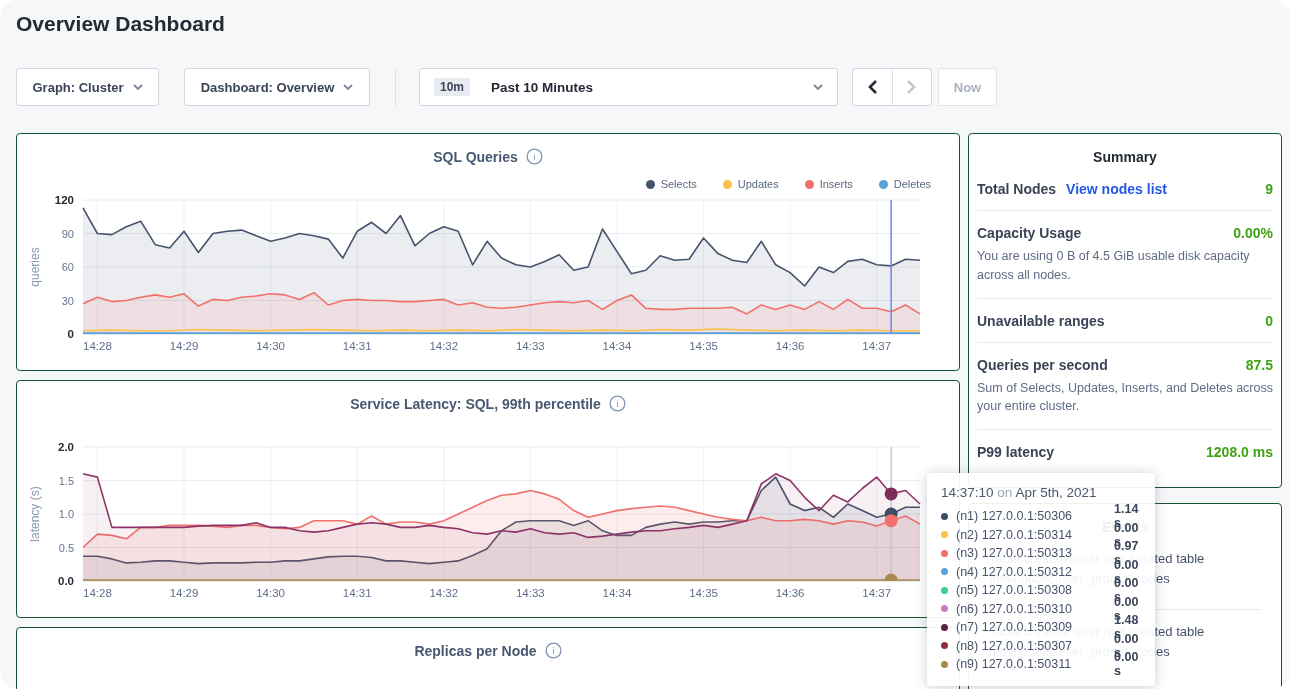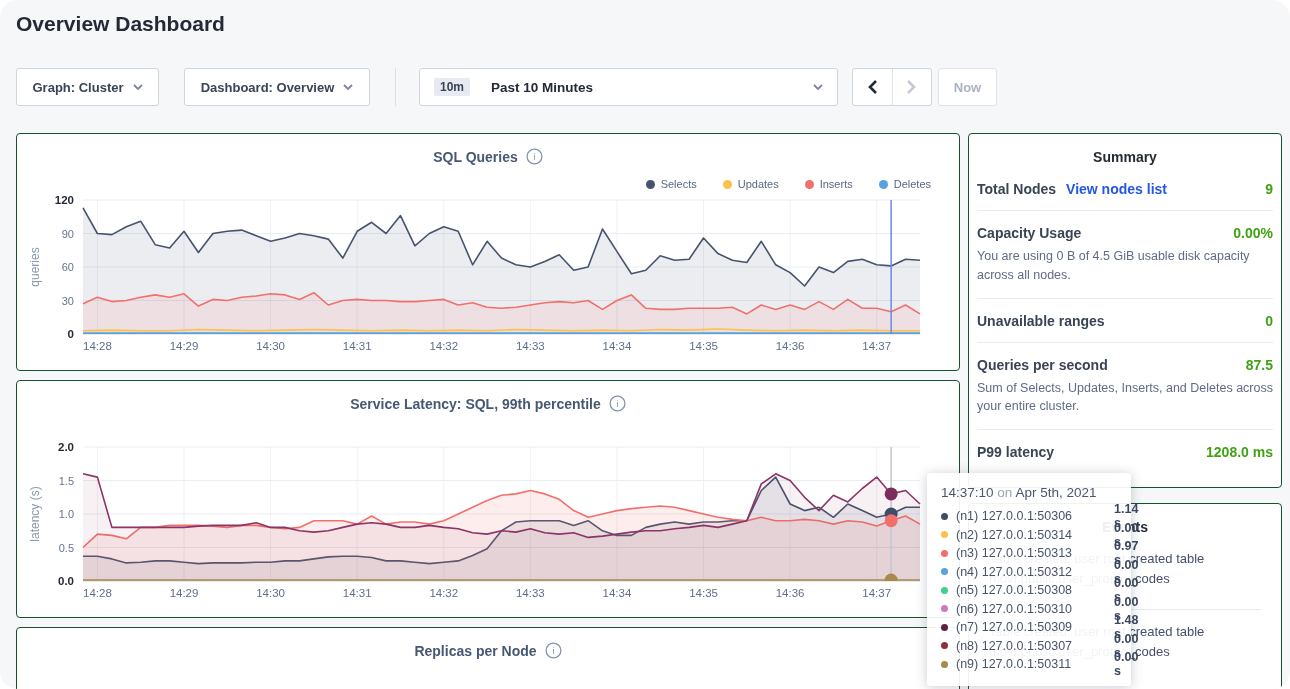--- a/index.html
+++ b/index.html
@@ -48,21 +48,21 @@
   .s-line{display:flex;align-items:baseline;gap:10px;}
   .s-label{font-size:14px;font-weight:700;color:#394455;}
   .s-link{font-size:14px;font-weight:700;text-decoration:none;cursor:pointer;}
   .s-value{margin-left:auto;font-size:14px;font-weight:700;}
   .s-desc{font-size:12.5px;color:#5f6c85;line-height:1.5;margin-top:6px;}
   .events{left:968px;top:503px;width:314px;height:240px;padding:0 20px;}
   .event-item{padding:12px 0 20px;border-bottom:1px solid #e8ecf1;font-size:13px;color:#44506a;line-height:1.55;}
   .event-item:last-child{border-bottom:none;}
 
   
-  .tooltip{position:absolute;left:927px;top:473px;width:204px;z-index:50;background:rgba(255,255,255,0.93);
+  .tooltip{position:absolute;left:927px;top:473px;width:228px;z-index:50;background:rgba(255,255,255,0.93);
            border-radius:4px;box-shadow:0 1px 12px rgba(60,70,90,0.28);padding:12px 14px 12px;box-sizing:border-box;}
   .tt-head{font-size:13.5px;color:#4a576f;margin-bottom:7px;}
   .tt-on{color:#9aa5b8;}
   .tt-row{display:flex;align-items:center;gap:8px;height:18.5px;font-size:12.5px;}
   .tt-dot{width:7px;height:7px;border-radius:50%;flex:none;}
   .tt-name{color:#47536b;width:150px;flex:none;}
   .tt-val{font-weight:700;color:#3a465c;}
 </style>
 </head>
 <body>

